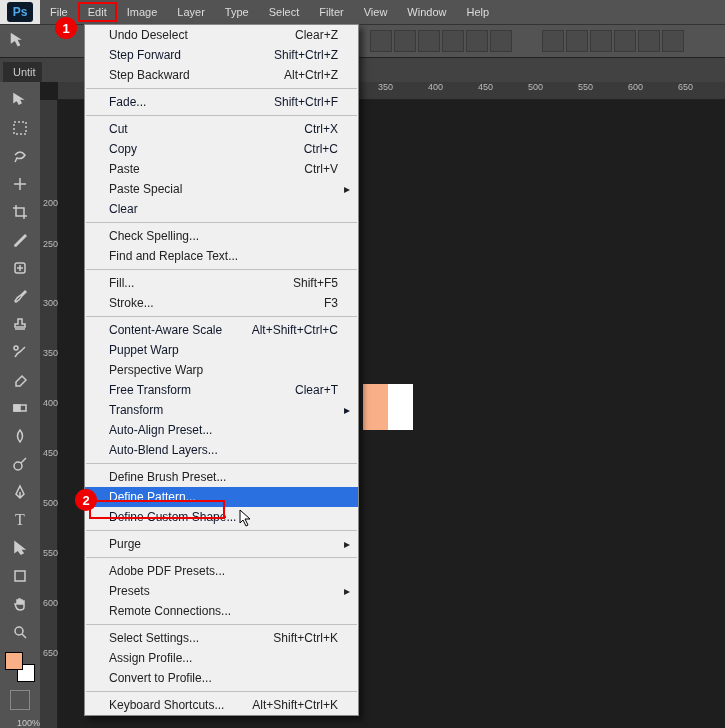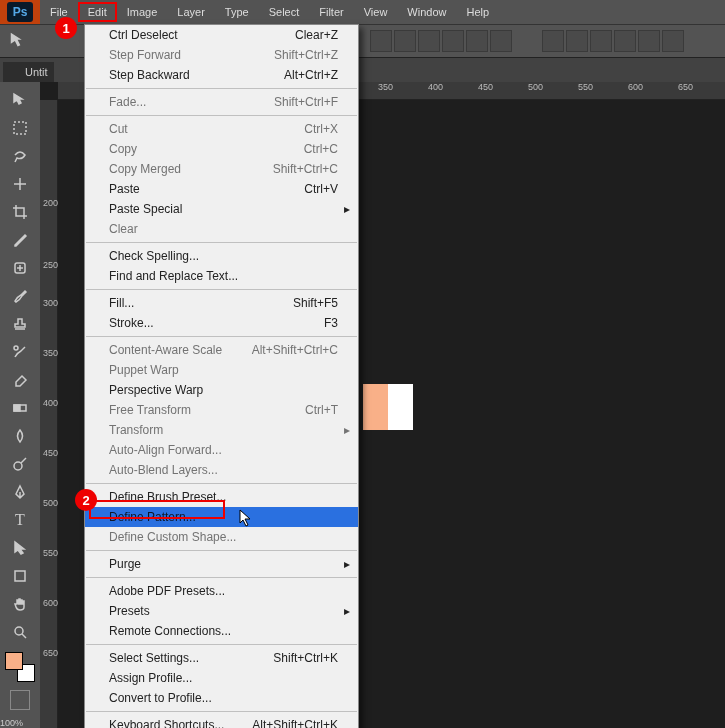--- a/index.html
+++ b/index.html
@@ -1,49 +1,49 @@
 <!DOCTYPE html>
 <html><head>
 <meta charset="utf-8">
 <style>
 * { margin: 0; padding: 0; box-sizing: border-box; font-family: "Segoe UI", Tahoma, sans-serif; }
 body { background: #252525; width: 725px; height: 728px; overflow: hidden; position: relative; color: #ccc; }
 .menubar { height: 24px; background: #535353; display: flex; align-items: center; padding-left: 0; font-size: 11px; }
-.ps-logo { width: 40px; height: 24px; background: #c2410c; display: flex; align-items: center; justify-content: center; }
+.ps-logo { width: 40px; height: 24px; background: #e5e5e5; display: flex; align-items: center; justify-content: center; }
 .ps-mark { width: 26px; height: 20px; background: #0a1a2a; border-radius: 3px; color: #54a7e6; font-weight: bold; font-size: 12px; display: flex; align-items: center; justify-content: center; }
 .menu-item { padding: 4px 10px; color: #ddd; cursor: default; }
 .menu-item.highlighted { border: 2px solid #e00; padding: 2px 8px; }
 .callout { position: absolute; width: 22px; height: 22px; background: #e00; color: #fff; border-radius: 50%; font-size: 13px; font-weight: bold; display: flex; align-items: center; justify-content: center; z-index: 30; }
 .options-bar { height: 34px; background: #535353; border-top: 1px solid #333; border-bottom: 1px solid #222; display: flex; align-items: center; padding-left: 8px; }
 .opt-move-icon { width: 22px; height: 22px; margin-right: 6px; }
 .opt-text { font-size: 11px; color: #bbb; margin-left: 290px; }
 .opt-align-group { display: flex; gap: 2px; margin-left: 30px; }
 .opt-align-btn { width: 22px; height: 22px; background: #4a4a4a; border: 1px solid #3a3a3a; }
 .tab-bar { height: 24px; background: #424242; display: flex; align-items: flex-end; padding-left: 3px; }
-.doc-tab { background: #2d2d2d; color: #ccc; font-size: 11px; padding: 4px 6px 4px 22px; }
+.doc-tab { background: #2d2d2d; color: #ccc; font-size: 11px; padding: 4px 6px 4px 10px; }
 .work-area { position: absolute; left: 40px; top: 82px; right: 0; bottom: 0; background: #1e1e1e; }
 .ruler-h { position: absolute; left: 58px; top: 82px; right: 0; height: 18px; background: #3a3a3a; border-bottom: 1px solid #222; }
 .ruler-h .tick { position: absolute; top: 0; font-size: 9px; color: #bbb; }
 .ruler-v { position: absolute; left: 40px; top: 100px; width: 18px; bottom: 0; background: #3a3a3a; border-right: 1px solid #222; }
 .ruler-v .tick { position: absolute; left: 3px; font-size: 9px; color: #bbb; writing-mode: horizontal-tb; }
 .toolbox { position: absolute; left: 0; top: 82px; width: 40px; bottom: 0; background: #535353; display: flex; flex-direction: column; align-items: center; padding-top: 4px; }
 .tool-btn { width: 24px; height: 24px; margin: 2px 0; display: flex; align-items: center; justify-content: center; color: #ccc; font-size: 13px; }
 .tool-btn svg { width: 16px; height: 16px; stroke: #ccc; fill: none; stroke-width: 1.5; }
 .swatch-pair { position: relative; width: 30px; height: 30px; margin-top: 6px; }
 .swatch-bg { position: absolute; right: 0; bottom: 0; width: 18px; height: 18px; background: #fff; border: 1px solid #000; }
 .swatch-fg { position: absolute; left: 0; top: 0; width: 18px; height: 18px; background: #f9b088; border: 1px solid #000; }
 .quick-mask { width: 20px; height: 20px; margin-top: 8px; border: 1px solid #888; }
-.zoom-label { position: absolute; bottom: 0; left: 0; width: 40px; font-size: 9px; color: #ccc; text-align: left; }
+.zoom-label { position: absolute; bottom: 0; left: 0; width: 40px; font-size: 9px; color: #ccc; text-align: right; }
 .canvas-obj { position: absolute; left: 363px; top: 384px; width: 50px; height: 46px; display: flex; }
 .canvas-obj .l { width: 25px; background: #f9b088; }
 .canvas-obj .r { width: 25px; background: #fff; }
 .dropdown { position: absolute; left: 84px; top: 24px; width: 275px; background: #f0f0f0; border: 1px solid #888; box-shadow: 4px 4px 6px rgba(0,0,0,0.5); font-size: 12px; color: #222; z-index: 20; }
 .dd-item { display: flex; justify-content: space-between; padding: 3px 20px 3px 24px; align-items: center; position: relative; }
-.dd-item.disabled { color: #737373; gap: 28px; }
-.dd-item.selected { background: #2a70e0; color: #0f172a; }
+.dd-item.disabled { color: #0f172a; gap: 28px; }
+.dd-item.selected { background: #2a70e0; color: #ffffff; }
 .dd-sep { border-top: 1px solid #c0c0c0; margin: 3px 1px; }
 .dd-sub-arrow { position: absolute; right: 8px; }
 .red-box { position: absolute; border: 2px solid #e00; pointer-events: none; z-index: 25; }
 .cursor { position: absolute; z-index: 40; }
 </style>
 </head>
 <body>
 
 <div class="menubar">
   <div class="ps-logo">
@@ -212,39 +212,39 @@
     <div class="tick" style="left: 370px;">400</div>
     <div class="tick" style="left: 420px;">450</div>
     <div class="tick" style="left: 470px;">500</div>
     <div class="tick" style="left: 520px;">550</div>
     <div class="tick" style="left: 570px;">600</div>
     <div class="tick" style="left: 620px;">650</div>
   </div>
 <div class="ruler-v" id="ruler-v">
     <div class="tick" style="top: 48px; margin-left: 44px;">150</div>
     <div class="tick" style="top: 98px;">200</div>
-    <div class="tick" style="top: 160px;">250</div>
+    <div class="tick" style="top: 139px;">250</div>
     <div class="tick" style="top: 198px;">300</div>
     <div class="tick" style="top: 248px;">350</div>
     <div class="tick" style="top: 298px;">400</div>
     <div class="tick" style="top: 348px;">450</div>
     <div class="tick" style="top: 398px;">500</div>
     <div class="tick" style="top: 448px;">550</div>
     <div class="tick" style="top: 498px;">600</div>
     <div class="tick" style="top: 548px;">650</div>
   </div>
 
 <div class="canvas-obj">
   <div class="l"></div>
     <div class="r"></div>
 </div>
 
 <div class="dropdown" id="dropdown">
     <div class="dd-item">
-      <span>Ctrl Deselect</span>
+      <span>Undo Deselect</span>
       <span>Clear+Z</span>
     </div>
     <div class="dd-item disabled">
       <span>Step Forward</span>
       <span>Shift+Ctrl+Z</span>
     </div>
     <div class="dd-item">
       <span>Step Backward</span>
       <span>Alt+Ctrl+Z</span>
     </div>
@@ -255,24 +255,20 @@
     </div>
     <div class="dd-sep"></div>
     <div class="dd-item disabled">
       <span>Cut</span>
       <span>Ctrl+X</span>
     </div>
     <div class="dd-item disabled">
       <span>Copy</span>
       <span>Ctrl+C</span>
     </div>
-    <div class="dd-item disabled">
-      <span>Copy Merged</span>
-      <span>Shift+Ctrl+C</span>
-    </div>
     <div class="dd-item">
       <span>Paste</span>
       <span>Ctrl+V</span>
     </div>
     <div class="dd-item">
       <span>Paste Special</span>
       <span class="dd-sub-arrow">▸</span>
     </div>
     <div class="dd-item disabled">
       <span>Clear</span>
@@ -299,28 +295,28 @@
       <span>Alt+Shift+Ctrl+C</span>
     </div>
     <div class="dd-item disabled">
       <span>Puppet Warp</span>
     </div>
     <div class="dd-item">
       <span>Perspective Warp</span>
     </div>
     <div class="dd-item disabled">
       <span>Free Transform</span>
-      <span>Ctrl+T</span>
+      <span>Clear+T</span>
     </div>
     <div class="dd-item disabled">
       <span>Transform</span>
       <span class="dd-sub-arrow">▸</span>
     </div>
     <div class="dd-item disabled">
-      <span>Auto-Align Forward...</span>
+      <span>Auto-Align Preset...</span>
     </div>
     <div class="dd-item disabled">
       <span>Auto-Blend Layers...</span>
     </div>
     <div class="dd-sep"></div>
     <div class="dd-item">
       <span>Define Brush Preset...</span>
     </div>
     <div class="dd-item selected">
       <span>Define Pattern...</span>

